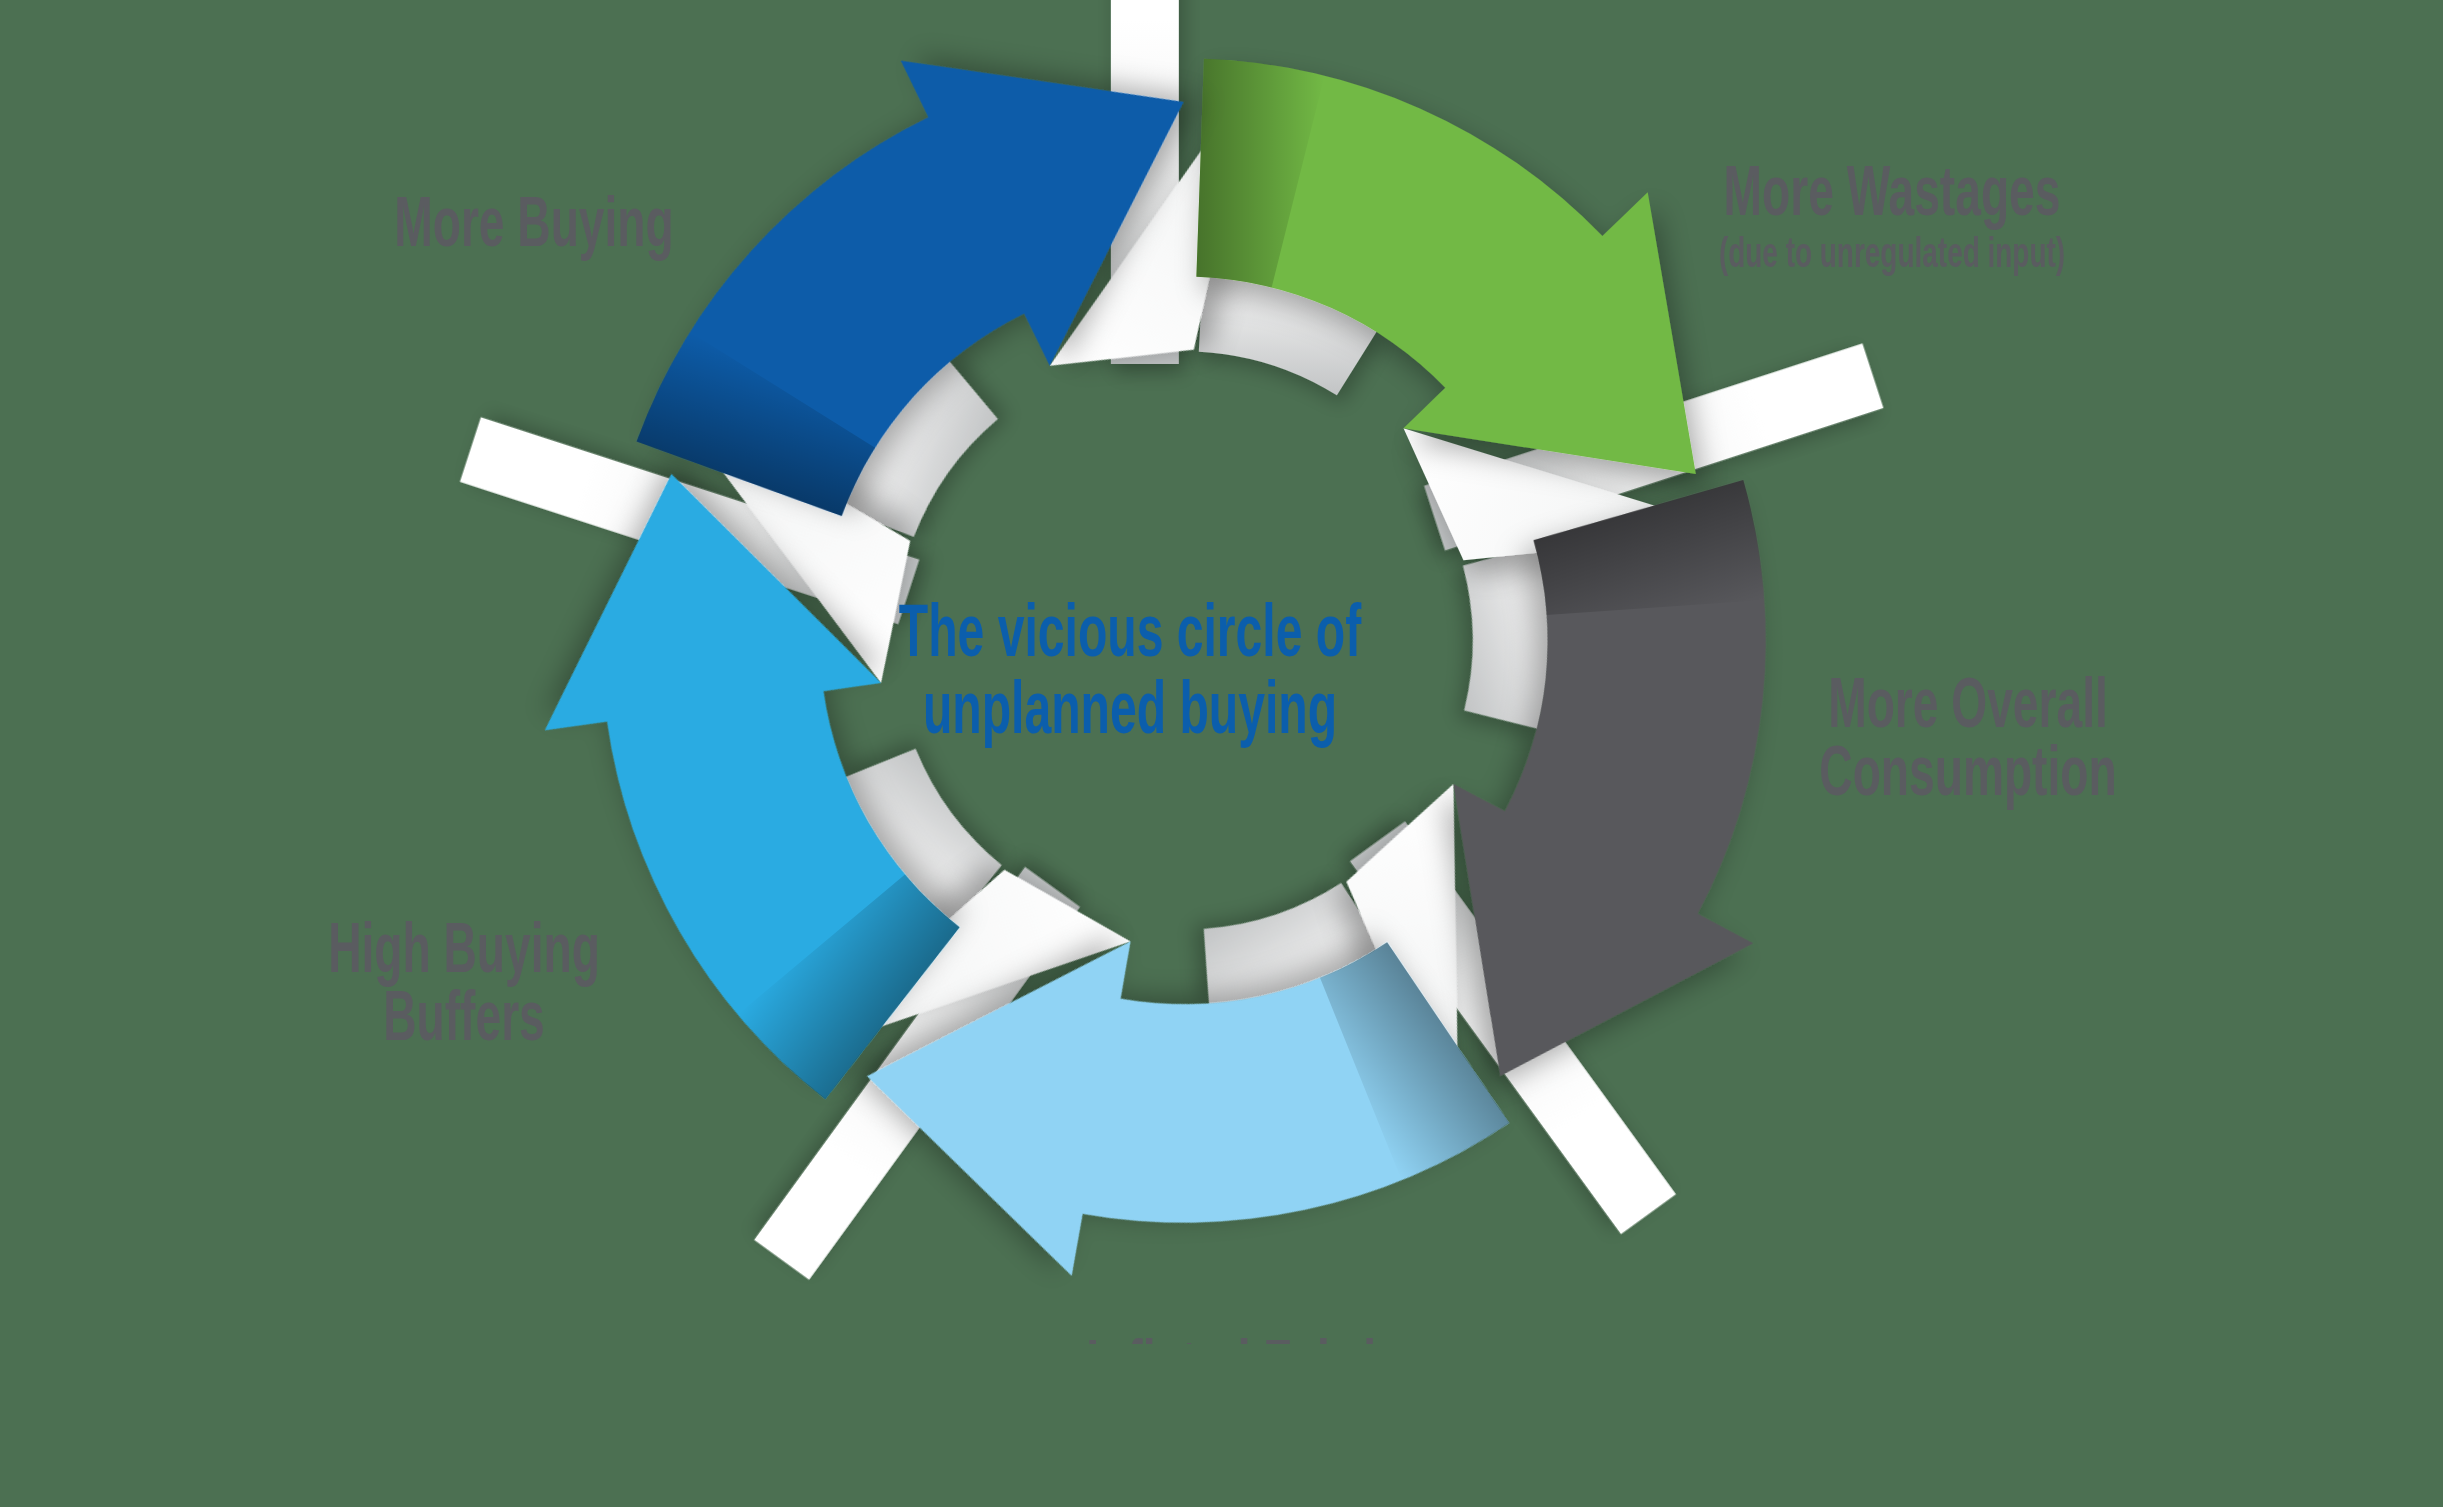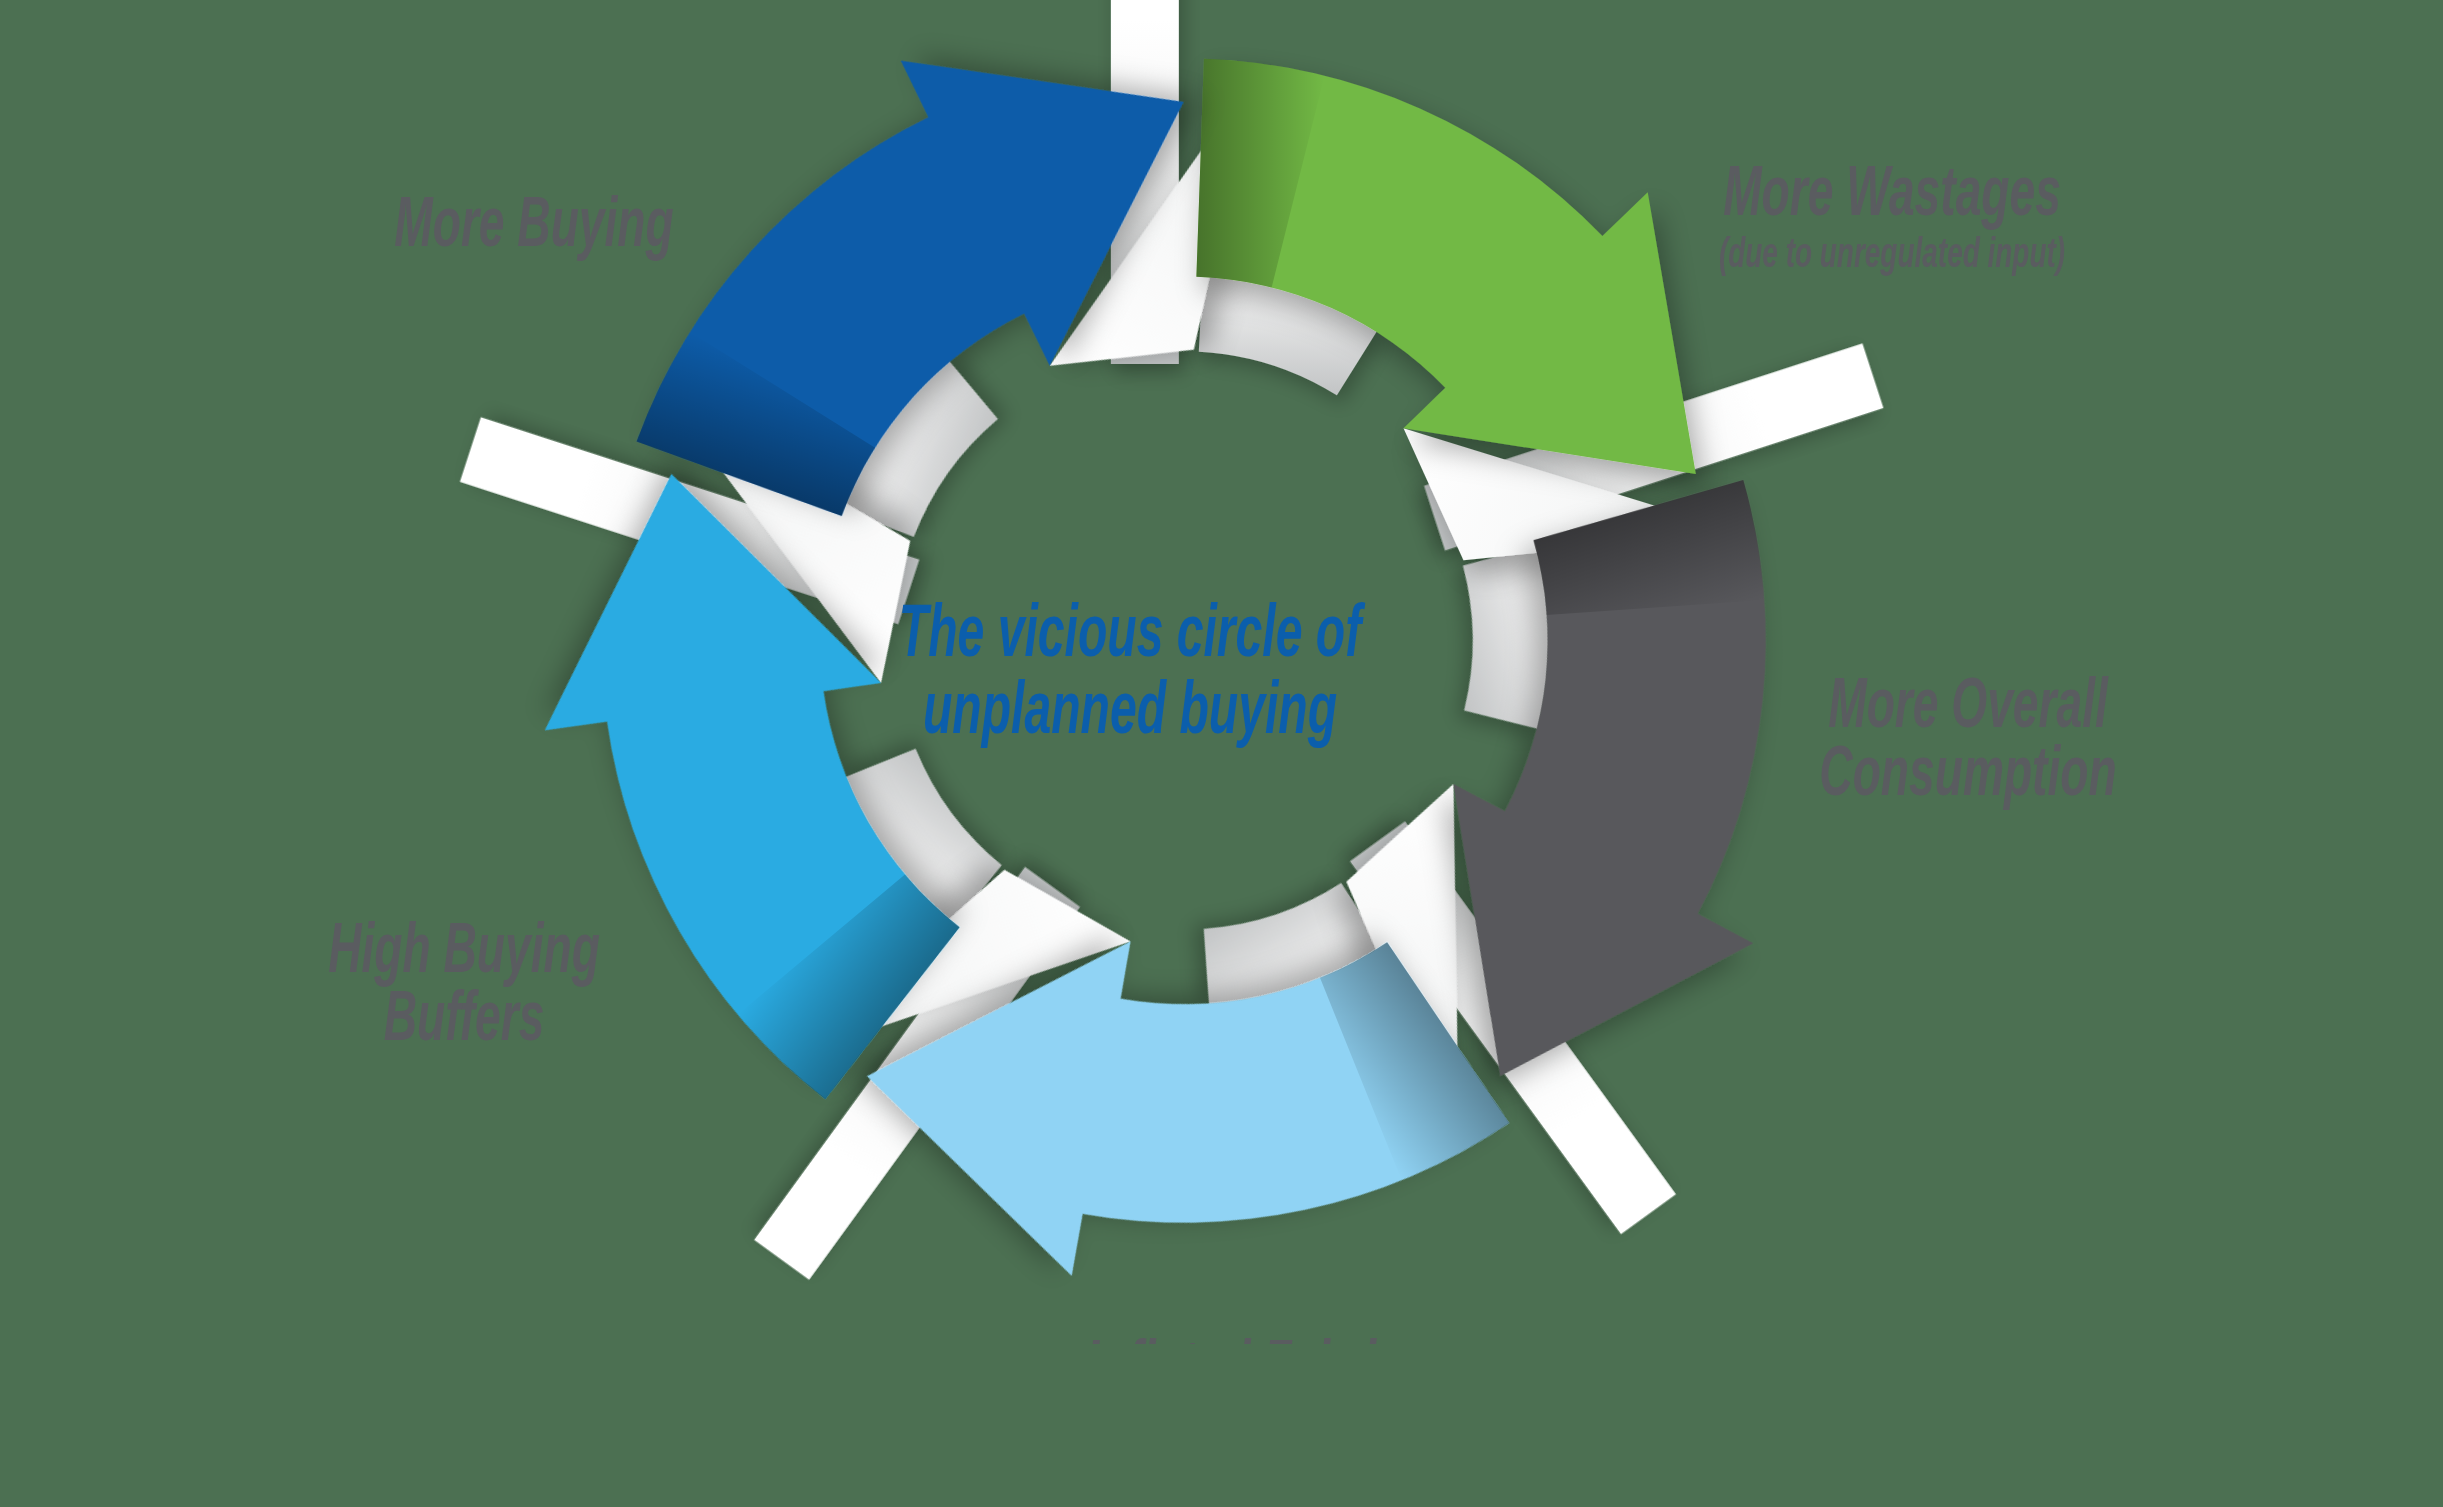--- a/index.html
+++ b/index.html
@@ -2,21 +2,20 @@
 <html><head>
 <meta charset="utf-8">
 <style>
   html, body { margin: 0; padding: 0; }
   body { background: #4C7052; font-family: "Liberation Sans", "DejaVu Sans", sans-serif; }
   #stage {
     position: relative;
     width: 2443px;
     height: 1344px;
     overflow: hidden;
-    font-style: italic;
   }
   #diagram-svg { position: absolute; left: 0; top: 0; }
   .label {
     position: absolute;
     text-align: center;
     font-weight: bold;
     white-space: nowrap;
     transform: translate(-50%, -50%) scaleX(0.65);
     line-height: 68px;
     font-size: 71px;

